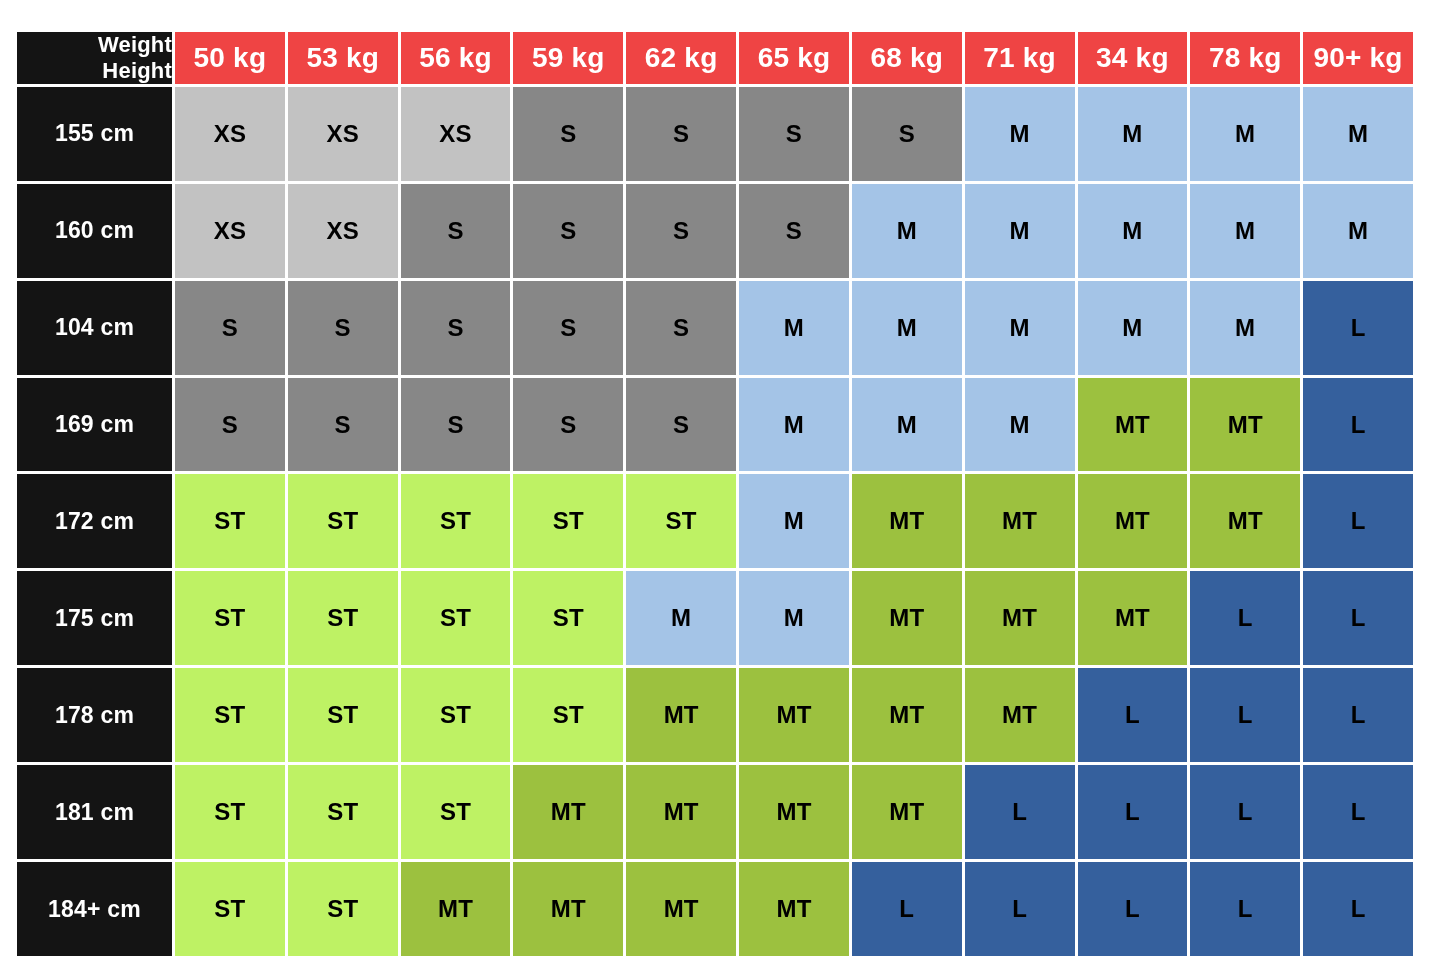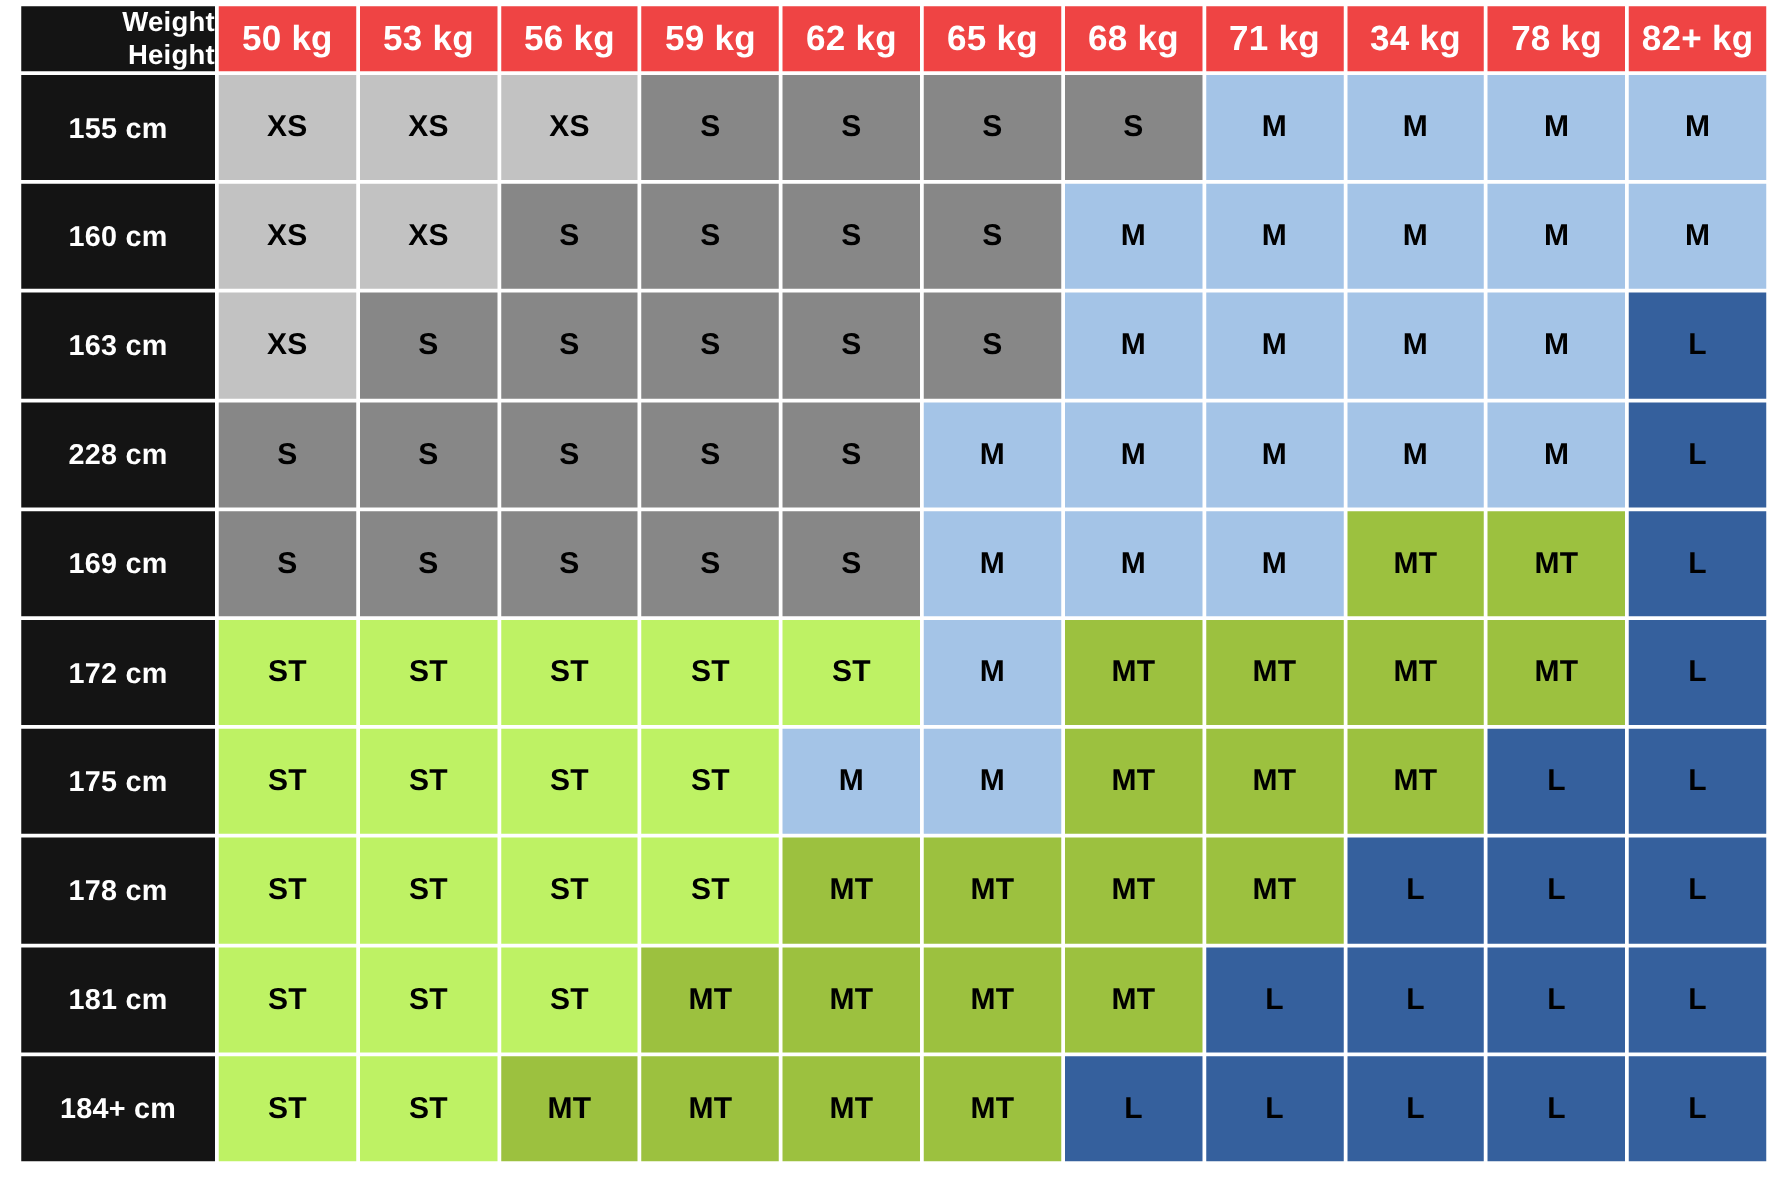--- a/index.html
+++ b/index.html
@@ -12,21 +12,21 @@
     width: 1430px;
     height: 958px;
     font-family: "Liberation Sans", sans-serif;
     overflow: hidden;
   }
 
   #chart-wrap {
     width: 1430px;
     height: 958px;
     box-sizing: border-box;
-    padding: 2px 14px 14px 14px;
+    padding: 29px 14px 14px 14px;
     background: #ffffff;
   }
 
   table.size-table {
     width: 1402px;
     height: 930px;
     border-collapse: separate;
     border-spacing: 3px;
     table-layout: fixed;
   }
@@ -104,21 +104,21 @@
       <th class="weight-head">50 kg</th>
           <th class="weight-head">53 kg</th>
           <th class="weight-head">56 kg</th>
           <th class="weight-head">59 kg</th>
           <th class="weight-head">62 kg</th>
           <th class="weight-head">65 kg</th>
           <th class="weight-head">68 kg</th>
           <th class="weight-head">71 kg</th>
           <th class="weight-head">34 kg</th>
           <th class="weight-head">78 kg</th>
-          <th class="weight-head">82+ kg</th>
+          <th class="weight-head">90+ kg</th>
         </tr>
     </thead>
     <tbody>
 
     <tr>
           <th class="height-head">155 cm</th>
           <td class="cell c-XS">XS</td>
           <td class="cell c-XS">XS</td>
           <td class="cell c-XS">XS</td>
           <td class="cell c-S">S</td>
@@ -138,35 +138,21 @@
           <td class="cell c-S">S</td>
           <td class="cell c-S">S</td>
           <td class="cell c-S">S</td>
           <td class="cell c-M">M</td>
           <td class="cell c-M">M</td>
           <td class="cell c-M">M</td>
           <td class="cell c-M">M</td>
           <td class="cell c-M">M</td>
         </tr>
         <tr>
-          <th class="height-head">163 cm</th>
-          <td class="cell c-XS">XS</td>
-          <td class="cell c-S">S</td>
-          <td class="cell c-S">S</td>
-          <td class="cell c-S">S</td>
-          <td class="cell c-S">S</td>
-          <td class="cell c-S">S</td>
-          <td class="cell c-M">M</td>
-          <td class="cell c-M">M</td>
-          <td class="cell c-M">M</td>
-          <td class="cell c-M">M</td>
-          <td class="cell c-L">L</td>
-        </tr>
-        <tr>
-          <th class="height-head">228 cm</th>
+          <th class="height-head">104 cm</th>
           <td class="cell c-S">S</td>
           <td class="cell c-S">S</td>
           <td class="cell c-S">S</td>
           <td class="cell c-S">S</td>
           <td class="cell c-S">S</td>
           <td class="cell c-M">M</td>
           <td class="cell c-M">M</td>
           <td class="cell c-M">M</td>
           <td class="cell c-M">M</td>
           <td class="cell c-M">M</td>

